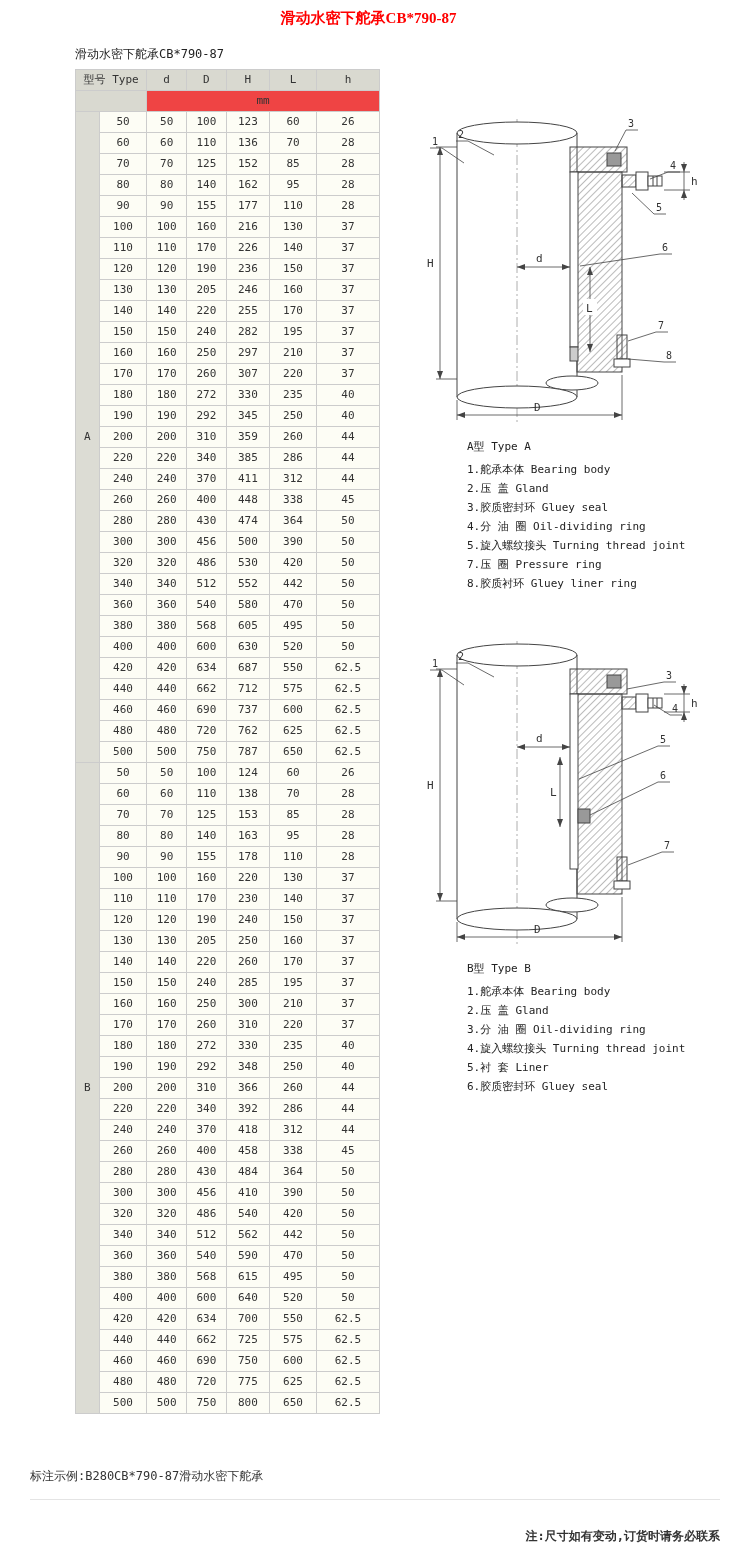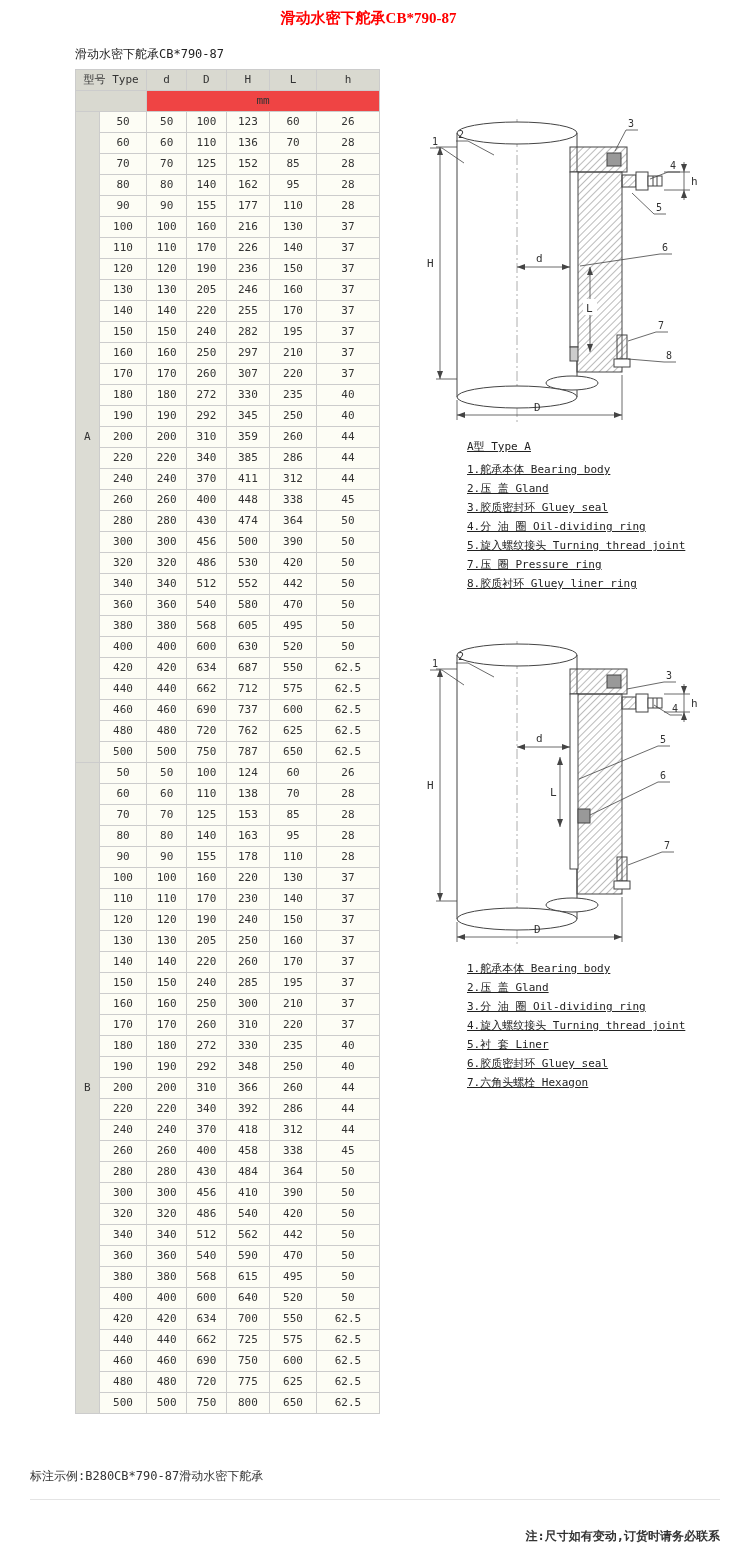--- a/index.html
+++ b/index.html
@@ -9,21 +9,21 @@
   .main{display:flex;align-items:flex-start;padding-left:45px;}
   .table-wrap{margin-left:30px;}
   table.spec{border-collapse:collapse;font-size:11px;color:#333;table-layout:fixed;}
   table.spec td,table.spec th{border:1px solid #cccccc;text-align:center;padding:2px 3px;height:16px;line-height:16px;font-weight:normal;background:#fdfdf5;overflow:hidden;white-space:nowrap;}
   table.spec th{background:#d9d9d0;}
   table.spec td.unit-cell{background:#ef4444;}
   table.spec td.unit-lead{background:#d9d9d0;}
   table.spec td.group-cell{background:#dcdcd4;vertical-align:middle;}
   .right-col{margin-left:42px;padding-top:48px;width:330px;}
   .diagram{display:block;}
-  .legend-block{margin:10px 0 0 45px;font-size:11px;line-height:19px;color:#222;text-decoration:underline;}
+  .legend-block{margin:10px 0 0 45px;font-size:11px;line-height:19px;color:#222;}
   .legend-caption{margin-bottom:4px;}
   .legend-line{white-space:nowrap;}
   .diagram-b-wrap{margin-top:46px;}
   .notes{margin:54px 0 0 30px;font-size:12px;color:#333;}
   .note-example{margin-bottom:14px;}
   .note-contact{font-weight:bold;border-top:1px solid #e4e4e4;padding:28px 0 10px 0;margin-right:0;width:690px;text-align:right;}
   svg text{font-family:"DejaVu Sans Mono",monospace;fill:#333;}
 </style>
 </head>
 <body>
@@ -749,28 +749,28 @@
         <line x1="236" y1="143" x2="248" y2="143"></line>
             <line x1="236" y1="143" x2="168" y2="176"></line>
         <text x="242" y="210" stroke="none">7</text>
         <line x1="240" y1="213" x2="252" y2="213"></line>
             <line x1="240" y1="213" x2="206" y2="226"></line>
       </g>
     </svg>
     </div>
 
     <div class="legend-block">
+      <div class="legend-caption">B型 Type B</div>
       <div>
           <div class="legend-line">1.舵承本体 Bearing body</div>
           <div class="legend-line">2.压 盖 Gland</div>
           <div class="legend-line">3.分 油 圈 Oil-dividing ring</div>
           <div class="legend-line">4.旋入螺纹接头 Turning thread joint</div>
           <div class="legend-line">5.衬 套 Liner</div>
           <div class="legend-line">6.胶质密封环 Gluey seal</div>
-          <div class="legend-line">7.六角头螺栓 Hexagon</div>
         </div>
     </div>
 
   </div>
 </div>
 
 <div class="notes">
   <div class="note-example">标注示例:B280CB*790-87滑动水密下舵承</div>
   <div class="note-contact">注:尺寸如有变动,订货时请务必联系</div>
 </div>

